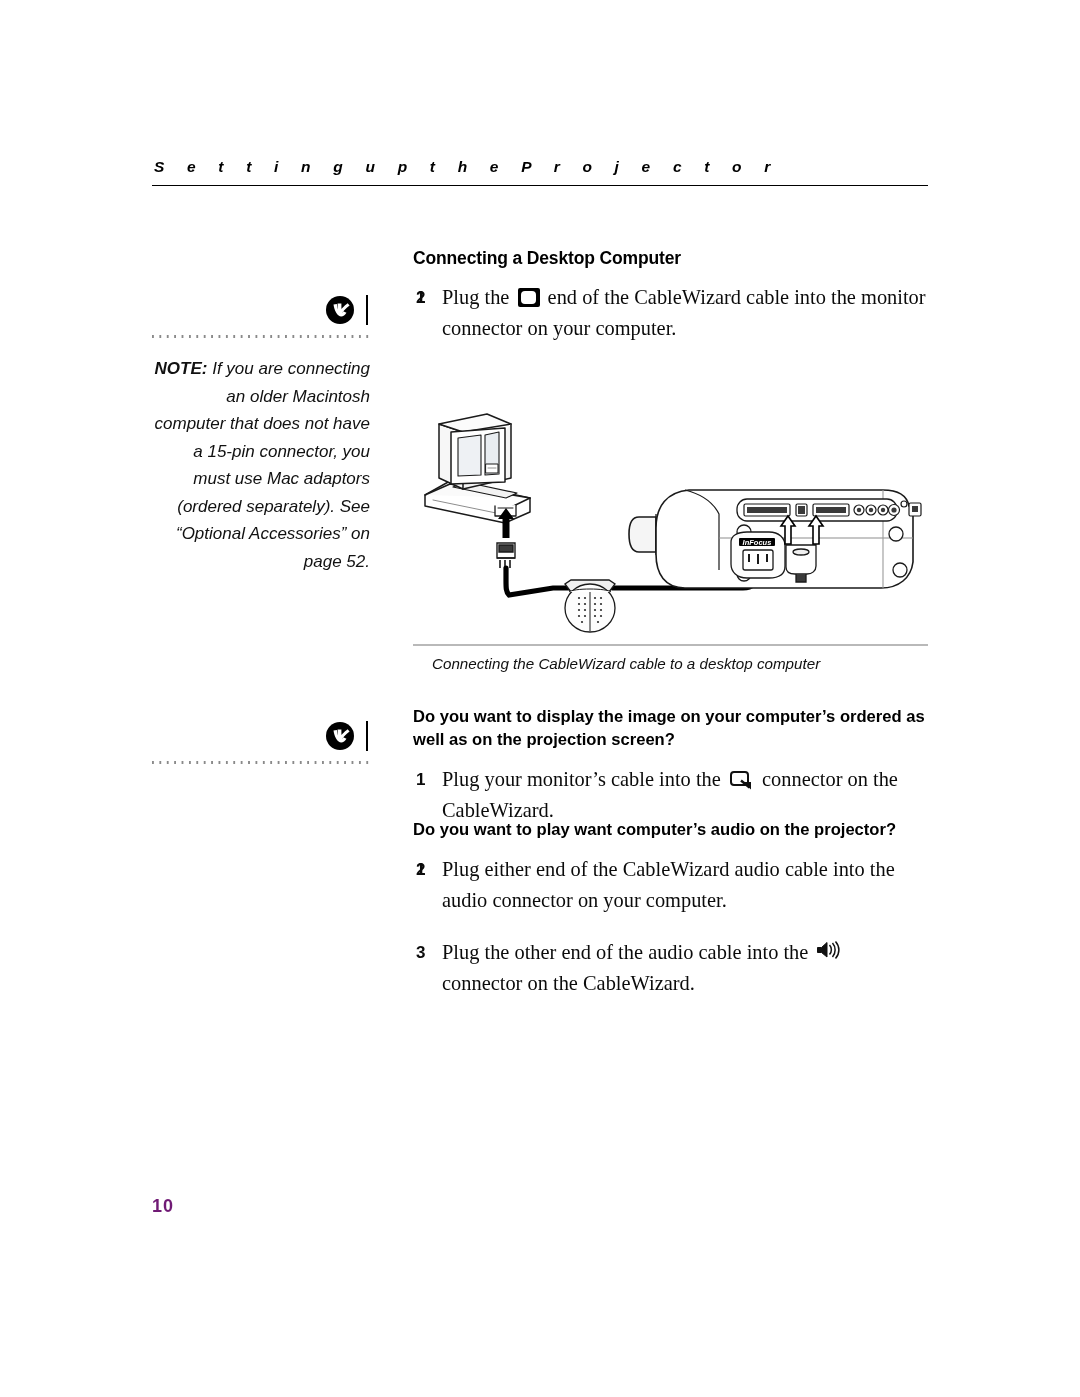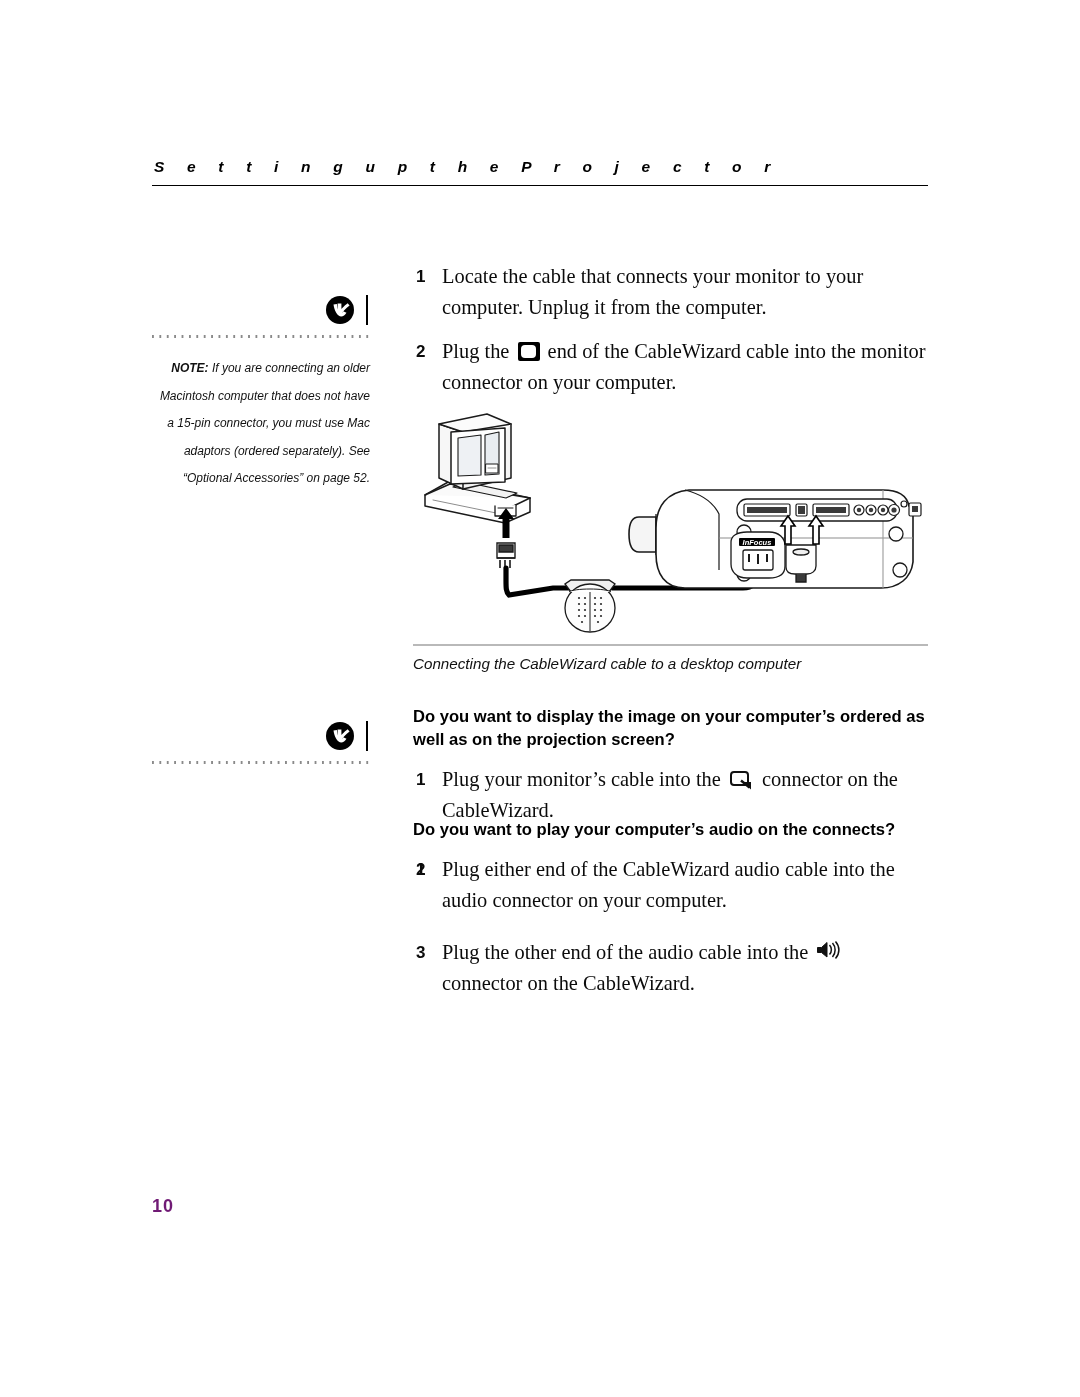--- a/index.html
+++ b/index.html
@@ -79,21 +79,21 @@
     height: 3px;
     width: 218px;
     background-image: linear-gradient(to right, #8a8a8a 0px, #8a8a8a 2.2px, transparent 2.2px, transparent 7.4px);
     background-size: 7.4px 3px;
     background-repeat: repeat-x;
   }
   .note-text {
     margin-top: 17px;
     font-family: "Liberation Sans", sans-serif;
     font-style: italic;
-    font-size: 12px;
+    font-size: 17px;
     line-height: 27.5px;
     color: #111;
     text-align: right;
   }
   .note-text b {
     font-weight: bold;
     font-style: italic;
   }
 
   
@@ -205,20 +205,21 @@
     border-top: 2px solid #b9b9b9;
     margin-top: 5px;
     width: 515px;
   }
   .fig-caption {
     margin-top: 9px;
     font-family: "Liberation Sans", sans-serif;
     font-style: italic;
     font-size: 15.2px;
     color: #111;
+    margin-left: 19px;
   }
 
   
   .folio {
     position: absolute;
     left: 152px;
     top: 1196px;
     font-family: "Liberation Sans", sans-serif;
     font-weight: bold;
     font-size: 18px;
@@ -259,25 +260,25 @@
           <path d="M8.5 9.5 C8.5 9.5 9.6 17.5 13.6 20.6 C16.4 22.8 19.5 21.0 21.5 17.8 L18.2 16.2 C17.2 18.2 15.6 18.6 14.3 17.0 C12.6 14.9 12.0 11.0 11.9 9.1 Z" fill="#fff"></path>
           <path d="M12.6 8.6 L16.4 8.6 L16.4 14.0 C16.4 14.0 19.6 10.6 22.6 8.3 L24.6 10.6 C20.8 13.4 17.2 17.4 15.6 20.2 L12.6 18.0 Z" fill="#fff"></path>
         </svg>
       </span>
       <span class="logo-bar"></span>
     </div>
     <div class="note-dots"></div>
   </div>
 
   <div class="main" style="top:248px">
+    <div class="section-head">Connecting a Desktop Computer</div>
 
     <ul class="steps">
       <li class="step">
         <span class="step-num">1</span>
-        <span>Locate the cable that connects your monitor to your computer. Unplug it from the computer.</span>
       </li>
       <li class="step">
         <span class="step-num">2</span>
         <span>Plug the </span><span class="ico ico-monitor"></span><span> end of the CableWizard cable into the monitor connector on your computer.</span>
       </li>
     </ul>
   </div>
 
   <div class="figure-wrap">
     <svg class="figure-art" viewBox="0 0 515 237">
@@ -429,21 +430,21 @@
         <span class="step-num">1</span>
         <span>Plug your monitor’s cable into the </span><span class="ico ico-monitor-out"><span class="frame"></span><svg width="23" height="19" viewBox="0 0 23 19" style="position:absolute;left:0;top:0">
               <path d="M12.5 11 L21 11 L21 18.5 Z" fill="#111"></path>
               <path d="M11 9.5 L19.5 16.5" stroke="#111" stroke-width="2.4" fill="none"></path>
             </svg></span><span> connector on the CableWizard.</span>
       </li>
     </ul>
   </div>
 
   <div class="main" style="top:818px">
-    <div class="q-head">Do you want to play your computer’s audio on the connects?</div>
+    <div class="q-head">Do you want to play want computer’s audio on the projector?</div>
     <ul class="steps">
       <li class="step">
         <span class="step-num">1</span>
       </li>
       <li class="step">
         <span class="step-num">2</span>
         <span>Plug either end of the CableWizard audio cable into the audio connector on your computer.</span>
       </li>
       <li class="step" style="margin-top:21px">
         <span class="step-num">3</span>

